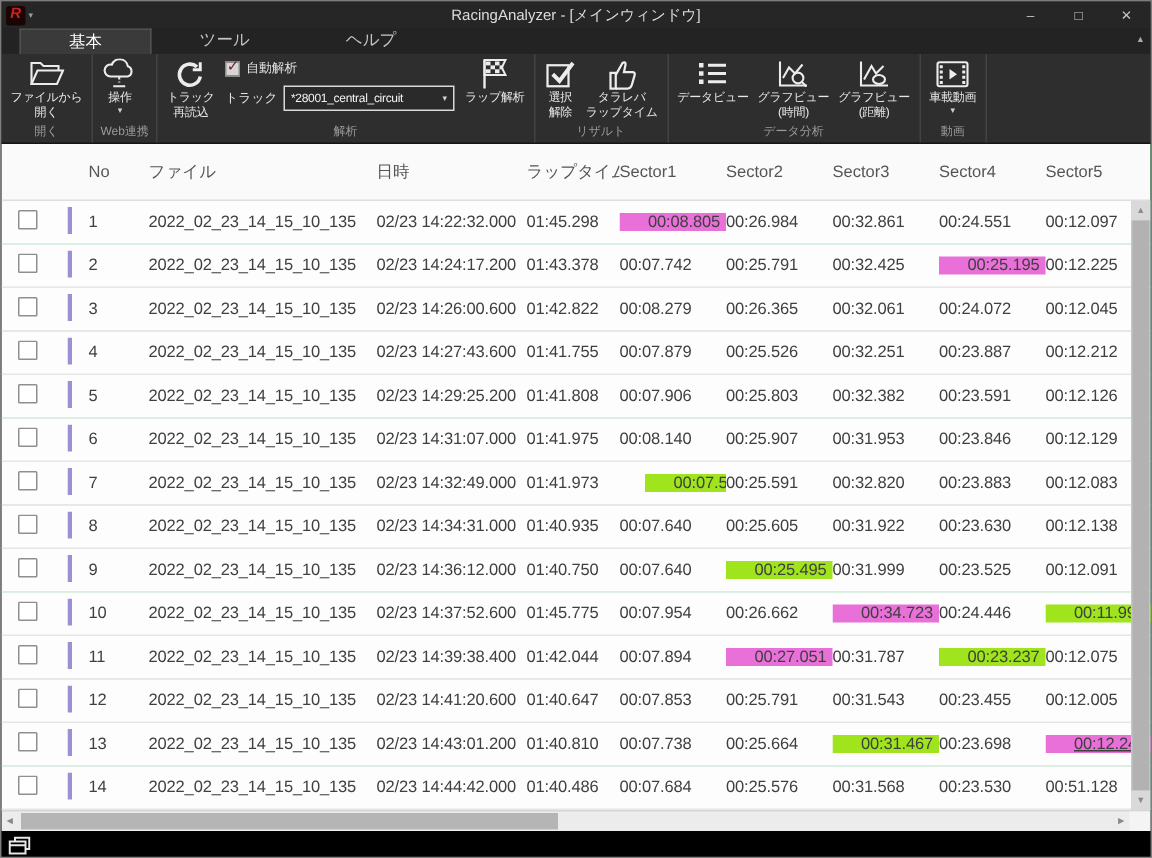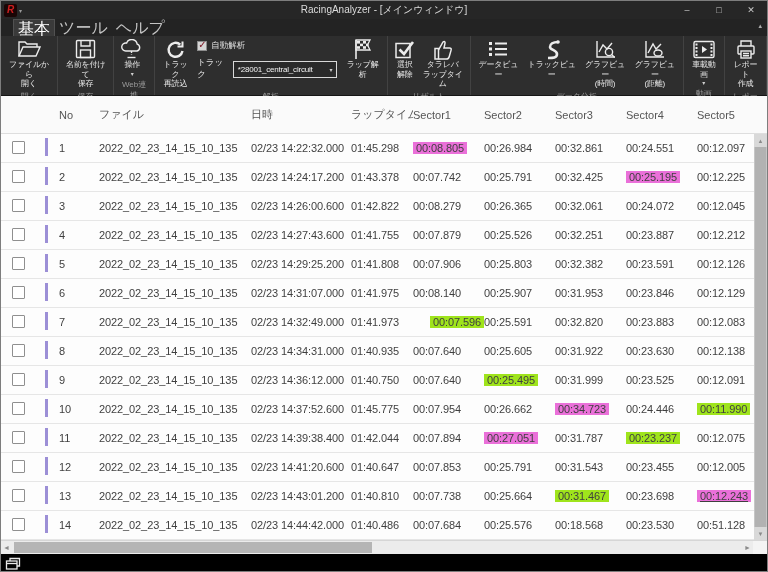--- a/index.html
+++ b/index.html
@@ -17,21 +17,21 @@
   .applogo { width:13px; height:13px; margin-left:3px; background:#1a0505; border-radius:2px;
              color:#cf1f1f; font-size:10px; font-weight:bold; font-style:italic;
              display:flex; align-items:center; justify-content:center; line-height:1; }
   .logocaret { font-size:6px; color:#9a9a9a; margin-left:2px; }
   .wintitle { position:absolute; left:0; right:0; text-align:center; font-size:10px; color:#dcdcdc; }
   .wincontrols { margin-left:auto; display:flex; height:100%; position:relative; z-index:2; }
   .winbtn { width:32px; height:100%; display:flex; align-items:center; justify-content:center;
             font-size:9px; color:#c8c8c8; }
   
   .tabrow { height:17px; background:#232323; display:flex; padding-left:12px; position:relative; }
-  .tab { padding:0 4px; font-size:16px; line-height:17px; color:#c4c4c4; }
+  .tab { padding:0 32px; font-size:11px; line-height:17px; color:#c4c4c4; }
   .tab.active { background:#3a3a3a; color:#ffffff; border:1px solid #515151; border-bottom:none; }
   .collapsecaret { position:absolute; right:5px; top:3px; font-size:7px; color:#aaaaaa; }
   
   .ribbon { height:60px; background:#2e2e2e; display:flex; align-items:stretch; border-bottom:1px solid #151515; }
   .rgroup { display:flex; flex-direction:column; border-right:1px solid #424242; padding:1px 3px 0; }
   .rbuttons { flex:1; display:flex; align-items:flex-start; }
   .rbtn { display:flex; flex-direction:column; align-items:center; padding:1px 3px; height:100%; }
   .ricon { height:22px; display:flex; align-items:center; justify-content:center; }
   .ricon svg { display:block; }
   .rlabel { font-size:8px; line-height:1.2; color:#e8e8e8; text-align:center; white-space:pre-line;
@@ -53,21 +53,21 @@
   
   .table { background:#22c55e; height:444px; position:relative; color:#3f3f3f; }
   .tgrid { display:grid; grid-template-columns:34px 14px 40px 152px 100px 62px 71px 71px 71px 71px 71px;
            padding-left:10px; align-items:center; }
   .thead { height:38px; font-size:11px; color:#555555; border-bottom:1px solid #dedede; background:#fafafa; }
   .trow { height:29px; border-bottom:1px solid #e6e6e6; font-size:11px; background:#fdfdfd; letter-spacing:-0.1px; }
   .cell { overflow:hidden; white-space:nowrap; }
   .rowcb { width:13px; height:13px; border:1.5px solid #8f8f8f; background:#ffffff; display:inline-block; border-radius:1px; }
   .cb-cell { padding-left:1px; }
   .rowmark { width:3px; height:18px; display:inline-block; }
-  .hl { padding:2px 3px; }
+  .hl { padding:2px 19px; }
   
   .vscroll { position:absolute; top:38px; right:0; bottom:0; width:13px; background:#c6c6c6; }
   .vs-btn { height:13px; display:flex; align-items:center; justify-content:center; font-size:6px; color:#8a8a8a; background:#d9d9d9; }
   .vs-thumb { position:absolute; top:13px; bottom:13px; left:1px; right:1px; background:#b2b2b2; }
   .vs-down { position:absolute; bottom:0; left:0; right:0; }
   
   .hscroll { height:14px; background:#ececec; position:relative; border-top:1px solid #d6d6d6; }
   .hs-left { position:absolute; left:2px; top:0; bottom:0; display:flex; align-items:center; font-size:7px; color:#8a8a8a; }
   .hs-right { position:absolute; right:16px; top:0; bottom:0; display:flex; align-items:center; font-size:7px; color:#8a8a8a; }
   .hs-thumb { position:absolute; left:13px; top:1px; bottom:1px; width:358px; background:#b5b5b5; }
@@ -107,36 +107,20 @@
               <path d="M2 17l4-9h17l-4 9z"></path>
           </svg>
           </span>
         <span class="rlabel">ファイルから
 開く</span>
       </div>
     </div>
     <div class="rgrouplabel">開く</div>
   </div>
 
-  <div class="rgroup">
-    <div class="rbuttons">
-      <div class="rbtn">
-        <span class="ricon">
-          <svg width="21" height="20" viewBox="0 0 21 20" fill="none" stroke="#ececec" stroke-width="1.4">
-            <rect x="1.5" y="1.5" width="18" height="17" rx="1"></rect>
-              <path d="M6 1.5v5.5h9V1.5"></path>
-              <rect x="5.5" y="11" width="10" height="7.5"></rect>
-          </svg>
-          </span>
-        <span class="rlabel">名前を付けて
-保存</span>
-      </div>
-    </div>
-    <div class="rgrouplabel">保存</div>
-  </div>
 
   <div class="rgroup">
     <div class="rbuttons">
       <div class="rbtn">
         <span class="ricon">
           <svg width="24" height="21" viewBox="0 0 24 21" fill="none" stroke="#ececec" stroke-width="1.4">
             <path d="M6 12a4 4 0 1 1 .6-7.9 5.5 5.5 0 0 1 10.6 1A3.6 3.6 0 0 1 17 12H6z"></path>
             <path d="M11.5 12v4" stroke-dasharray="2 1.4"></path>
               <path d="M7.5 18.5h8"></path>
           </svg>
@@ -227,29 +211,20 @@
           <svg width="22" height="20" viewBox="0 0 22 20" fill="#ececec">
             <rect x="2" y="3" width="3" height="3"></rect>
               <rect x="8" y="3.5" width="12" height="2"></rect>
             <rect x="2" y="8.5" width="3" height="3"></rect>
               <rect x="8" y="9" width="12" height="2"></rect>
             <rect x="2" y="14" width="3" height="3"></rect>
               <rect x="8" y="14.5" width="12" height="2"></rect>
           </svg>
           </span>
         <span class="rlabel">データビュー</span>
-      </div>
-      <div class="rbtn">
-        <span class="ricon">
-          <svg width="22" height="21" viewBox="0 0 22 21" fill="none" stroke="#ececec" stroke-width="2.6">
-            <path d="M17 3c-5 0-8 2-8 5s7 3 7 7-4 4-9 4"></path>
-            <circle cx="17" cy="3" r="1.8" fill="#ececec" stroke="none"></circle>
-          </svg>
-          </span>
-        <span class="rlabel">トラックビュー</span>
       </div>
       <div class="rbtn">
         <span class="ricon">
           <svg width="23" height="21" viewBox="0 0 23 21" fill="none" stroke="#ececec" stroke-width="1.4">
             <path d="M3 2v16h18"></path>
             <path d="M5 13l4-7 4 4 5-6"></path>
             <circle cx="15" cy="13" r="3.6"></circle>
               <path d="M17.6 15.6l3 3"></path>
           </svg>
           </span>
@@ -290,37 +265,20 @@
             </g>
           </svg>
           </span>
         <span class="rlabel">車載動画</span>
         <span class="rcaret">▾</span>
       </div>
     </div>
     <div class="rgrouplabel">動画</div>
   </div>
 
-  <div class="rgroup">
-    <div class="rbuttons">
-      <div class="rbtn">
-        <span class="ricon">
-          <svg width="22" height="21" viewBox="0 0 22 21" fill="none" stroke="#ececec" stroke-width="1.4">
-            <path d="M6 7V2h10v5"></path>
-            <rect x="3" y="7" width="16" height="8" rx="1"></rect>
-            <rect x="6" y="12" width="10" height="7" fill="#2e2e2e"></rect>
-            <path d="M8 14.5h6M8 16.8h6"></path>
-          </svg>
-          </span>
-        <span class="rlabel">レポート
-作成</span>
-      </div>
-    </div>
-    <div class="rgrouplabel">レポート</div>
-  </div>
 
 </div>
 
 <div class="table">
   <div class="thead tgrid">
     <div class="cell"></div>
     <div class="cell"></div>
     <div class="cell">No</div>
     <div class="cell">ファイル</div>
     <div class="cell">日時</div>
@@ -504,21 +462,21 @@
       </div>
       <div class="trow tgrid">
         <div class="cell cb-cell"><span class="rowcb"></span></div>
         <div class="cell"><span class="rowmark" style="background: rgb(156, 143, 214);"></span></div>
         <div class="cell">14</div>
         <div class="cell">2022_02_23_14_15_10_135</div>
         <div class="cell">02/23 14:44:42.000</div>
         <div class="cell">01:40.486</div>
         <div class="cell"><span>00:07.684</span></div>
         <div class="cell"><span>00:25.576</span></div>
-        <div class="cell"><span>00:18.568</span></div>
+        <div class="cell"><span>00:31.568</span></div>
         <div class="cell"><span>00:23.530</span></div>
         <div class="cell"><span>00:51.128</span></div>
       </div>
     </div>
 
   <div class="vscroll">
     <div class="vs-btn">▲</div>
     <div class="vs-thumb"></div>
     <div class="vs-btn vs-down">▼</div>
   </div>

